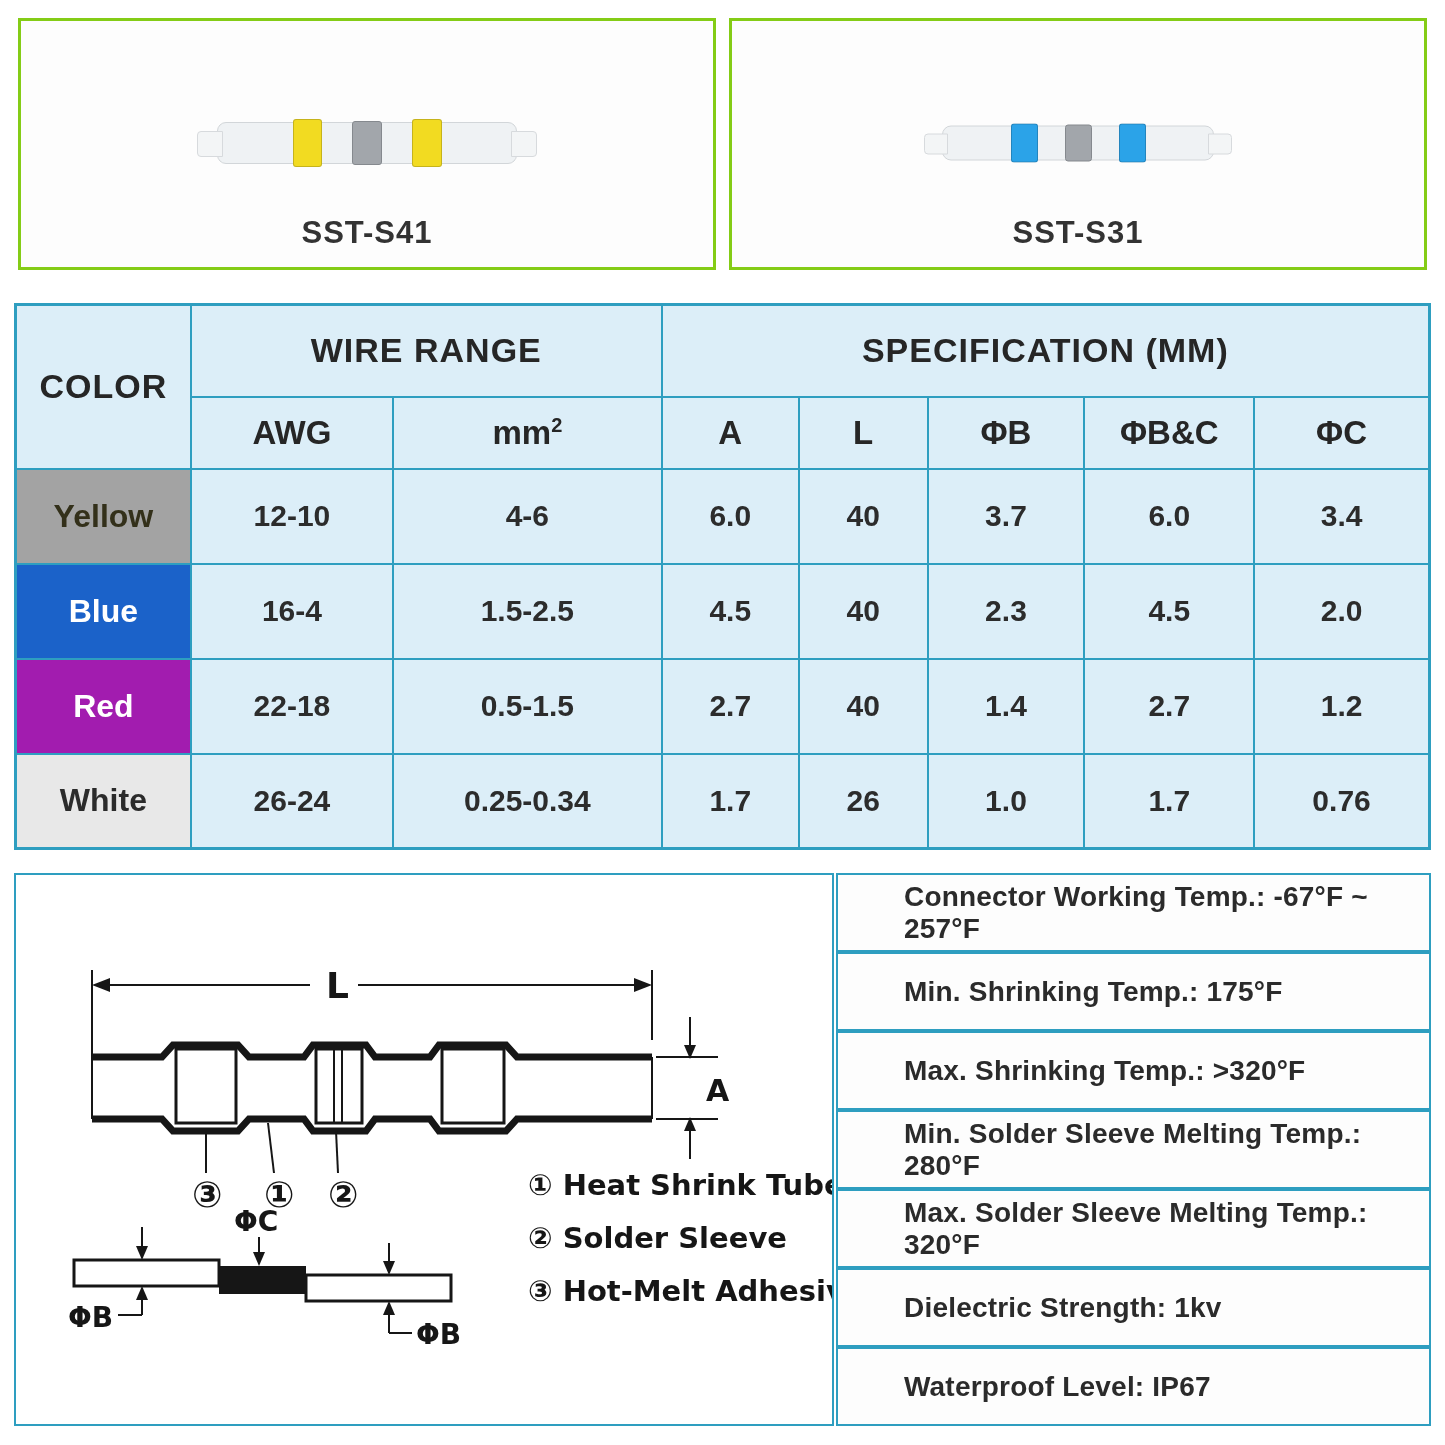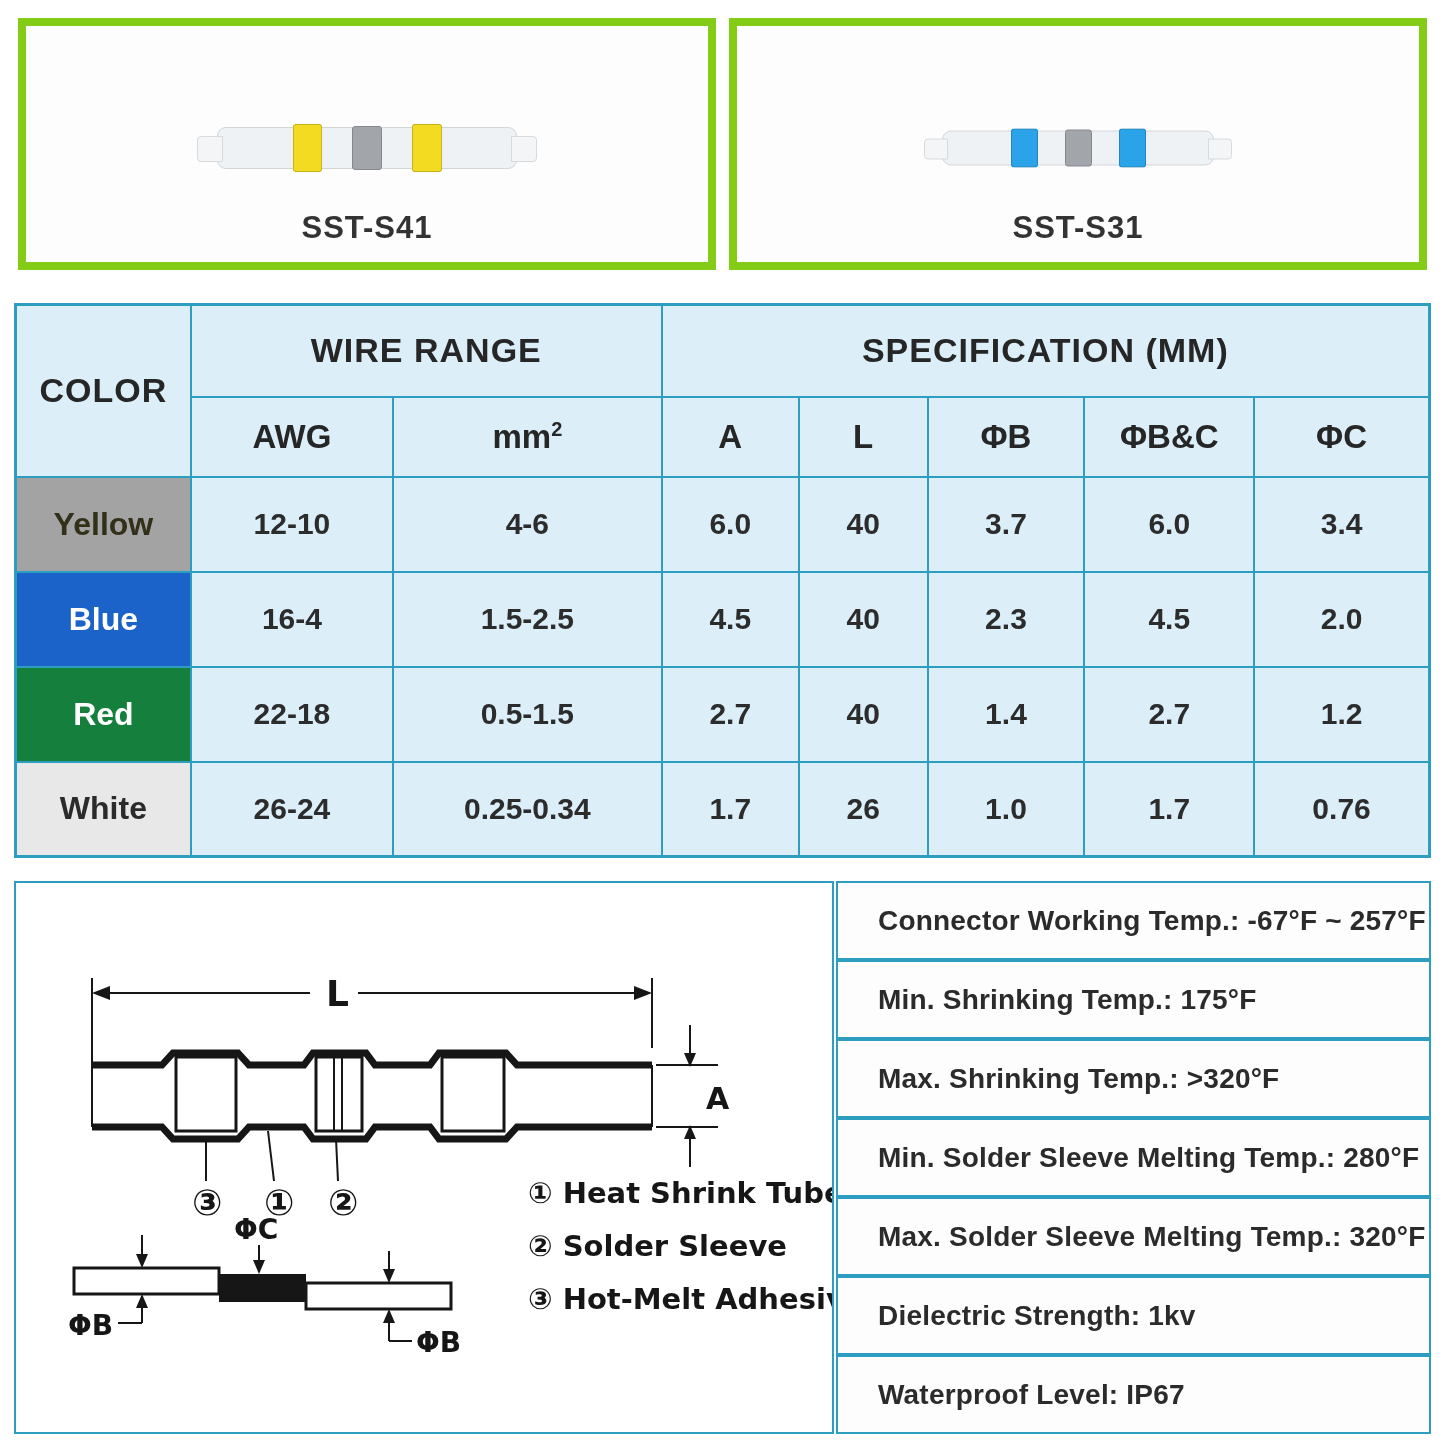--- a/index.html
+++ b/index.html
@@ -1,55 +1,55 @@
 <!DOCTYPE html>
 <html><head>
 <meta charset="utf-8">
 <style>
   * { margin:0; padding:0; box-sizing:border-box; }
   html,body { width:1445px; height:1445px; background:#ffffff; overflow:hidden;
     font-family:"Liberation Sans","DejaVu Sans",sans-serif; color:#272727; }
 
   
   .products { display:flex; gap:13px; margin:18px 18px 0 18px; }
-  .product-box { flex:1; height:252px; border:8px solid #84cc16; background:#fdfdfd; position:relative; }
+  .product-box { flex:1; height:252px; border:3px solid #84cc16; background:#fdfdfd; position:relative; }
   .connector { position:absolute; top:122px; left:50%; transform:translate(-50%,-50%); }
   .tube { position:relative; background:#EFF2F4; border:1px solid #D2D6D9; border-radius:9px; }
   .tube::before, .tube::after { content:""; position:absolute; width:8%; height:58%; top:21%;
     background:#F3F5F6; border:1px solid #D7DADD; }
   .tube::before { left:-7%; border-radius:4px 0 0 4px; }
   .tube::after  { right:-7%; border-radius:0 4px 4px 0; }
   .band { position:absolute; top:-9%; height:118%; width:10%; border-radius:3px; border:1px solid rgba(0,0,0,0.18); }
   .band.left { left:25%; } .band.right { right:25%; }
   .band.mid { left:45%; width:10%; top:-6%; height:112%; background:#A2A6AB; border:1px solid #85898e; }
   .s41 .tube { width:300px; height:42px; }
   .s31 .tube { width:272px; height:35px; }
   .s21 .tube { width:248px; height:27px; }
   .s11 .tube { width:220px; height:19px; }
   .product-label { position:absolute; bottom:16px; width:100%; text-align:center;
     font-size:31px; font-weight:bold; letter-spacing:1px; color:#333; }
 
   
   .table-wrap { margin:33px 14px 0 14px; }
   table.spec { width:100%; table-layout:fixed; border-collapse:collapse; border:3px solid #2E9EC0; }
   table.spec th, table.spec td { border:2px solid #2E9EC0; background:#DCEEF8; text-align:center; vertical-align:middle; }
-  tr.hrow1 { height:92px; } tr.hrow2 { height:80px; } tr.drow { height:95px; }
+  tr.hrow1 { height:92px; } tr.hrow2 { height:72px; } tr.drow { height:95px; }
   th.group { font-size:34px; font-weight:bold; letter-spacing:1px; color:#262626;margin-left:20px; }
   th.sub { font-size:33px; font-weight:bold; color:#262626; }
   th.sub sup { font-size:20px; vertical-align:super; }
   td.val { font-size:30px; font-weight:bold; color:#2c2c2c; }
   td.swatch { font-size:32px; font-weight:bold; }
 
   
   .bottom { display:flex; gap:2px; margin:23px 14px 0 14px; height:553px; }
   .diagram-box { width:820px; height:553px; border:2px solid #2E9EC0; background:#fff; flex:none; }
   .diagram-box svg { width:100%; height:100%; display:block; }
   .props { flex:1; display:flex; flex-direction:column; }
   .prop-row { flex:1; border:2px solid #2E9EC0; background:#fdfdfd; display:flex; align-items:center;
-    padding-left:40px; font-size:28px; font-weight:bold; color:#2b2b2b; letter-spacing:0.2px; }
+    padding-left:66px; font-size:28px; font-weight:bold; color:#2b2b2b; letter-spacing:0.2px; }
 
   svg text { font-family:"DejaVu Sans","Liberation Sans",sans-serif; font-weight:bold; fill:#161616; }
   .dline { stroke:#161616; stroke-width:2; fill:none; }
   .wall  { stroke:#161616; stroke-width:7; fill:none; }
   .ring  { stroke:#161616; stroke-width:3; fill:none; }
   .thin  { stroke:#161616; stroke-width:2; fill:none; }
   .arr   { fill:#161616; stroke:none; }
 </style>
 </head>
 <body>
@@ -118,21 +118,21 @@
       <td class="swatch" style="background-color: rgb(27, 98, 201); color: #ffffff;">Blue</td>
       <td class="val">16-4</td>
       <td class="val">1.5-2.5</td>
       <td class="val">4.5</td>
       <td class="val">40</td>
       <td class="val">2.3</td>
       <td class="val">4.5</td>
       <td class="val">2.0</td>
     </tr>
     <tr class="drow">
-      <td class="swatch" style="background-color: #15803d; color: rgb(255, 255, 255);">Red</td>
+      <td class="swatch" style="background-color: #a21caf; color: rgb(255, 255, 255);">Red</td>
       <td class="val">22-18</td>
       <td class="val">0.5-1.5</td>
       <td class="val">2.7</td>
       <td class="val">40</td>
       <td class="val">1.4</td>
       <td class="val">2.7</td>
       <td class="val">1.2</td>
     </tr>
     <tr class="drow">
       <td class="swatch" style="background-color: rgb(232, 232, 232); color: rgb(43, 43, 43);">White</td>

